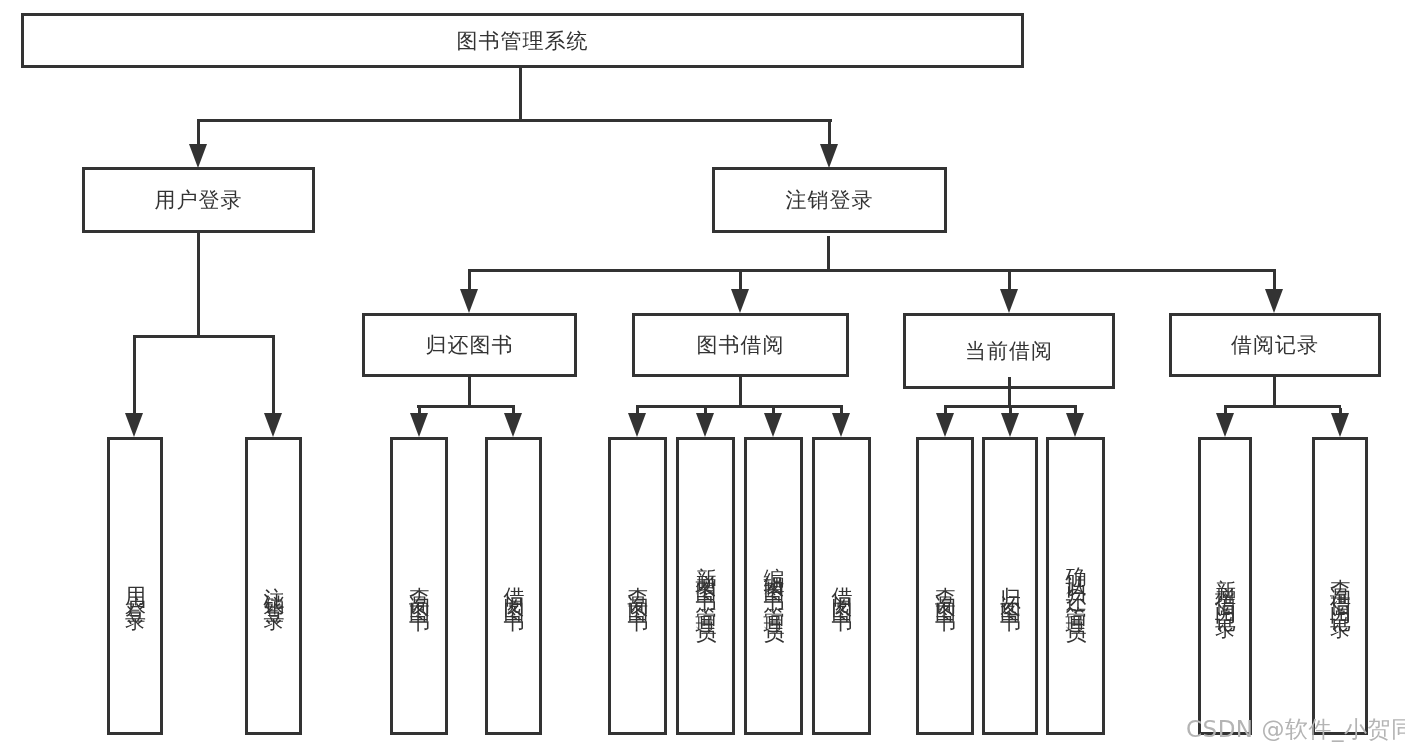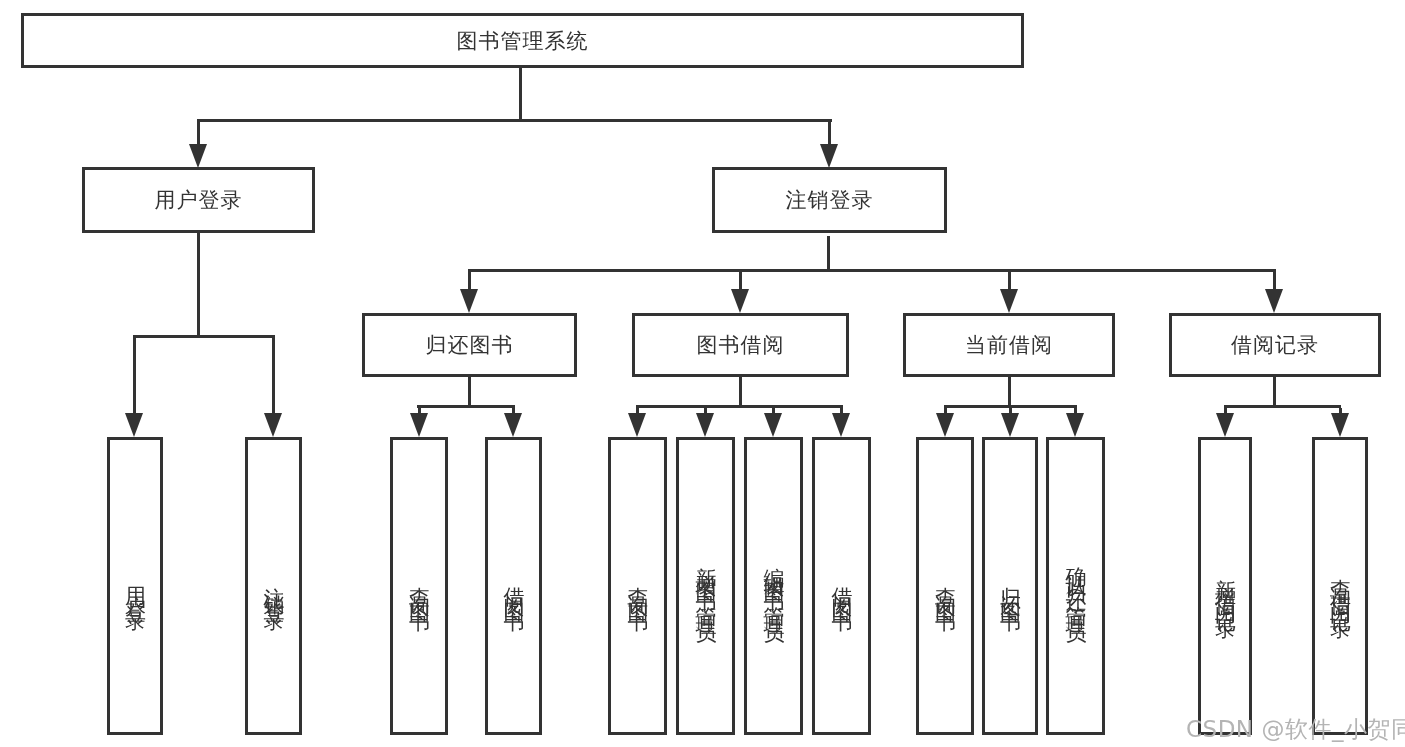--- a/index.html
+++ b/index.html
@@ -88,21 +88,21 @@
   <div class="arrow" style="left:1000px; top:289px;"></div>
   <div class="line" style="left:1273px; top:272px; width:3px; height:19px;"></div>
   <div class="arrow" style="left:1265px; top:289px;"></div>
 
   <div class="box" style="left:362px; top:313px; width:215px; height:64px;">
     <span class="h-label">归还图书</span>
   </div>
   <div class="box" style="left:632px; top:313px; width:217px; height:64px;font-family:Liberation Mono, monospace;">
     <span class="h-label">图书借阅</span>
   </div>
-  <div class="box" style="left:903px; top:313px; width:212px; height:64px;">
+  <div class="box" style="left:903px; top:313px; width:212px; height:76px;">
     <span class="h-label">当前借阅</span>
   </div>
   <div class="box" style="left:1169px; top:313px; width:212px; height:64px;">
     <span class="h-label">借阅记录</span>
   </div>
 
   <div class="line" style="left:468px; top:377px; width:3px; height:31px;"></div>
   <div class="line" style="left:417px; top:405px; width:98px; height:3px;"></div>
   <div class="line" style="left:418px; top:408px; width:3px; height:7px;"></div>
   <div class="arrow" style="left:410px; top:413px;"></div>

